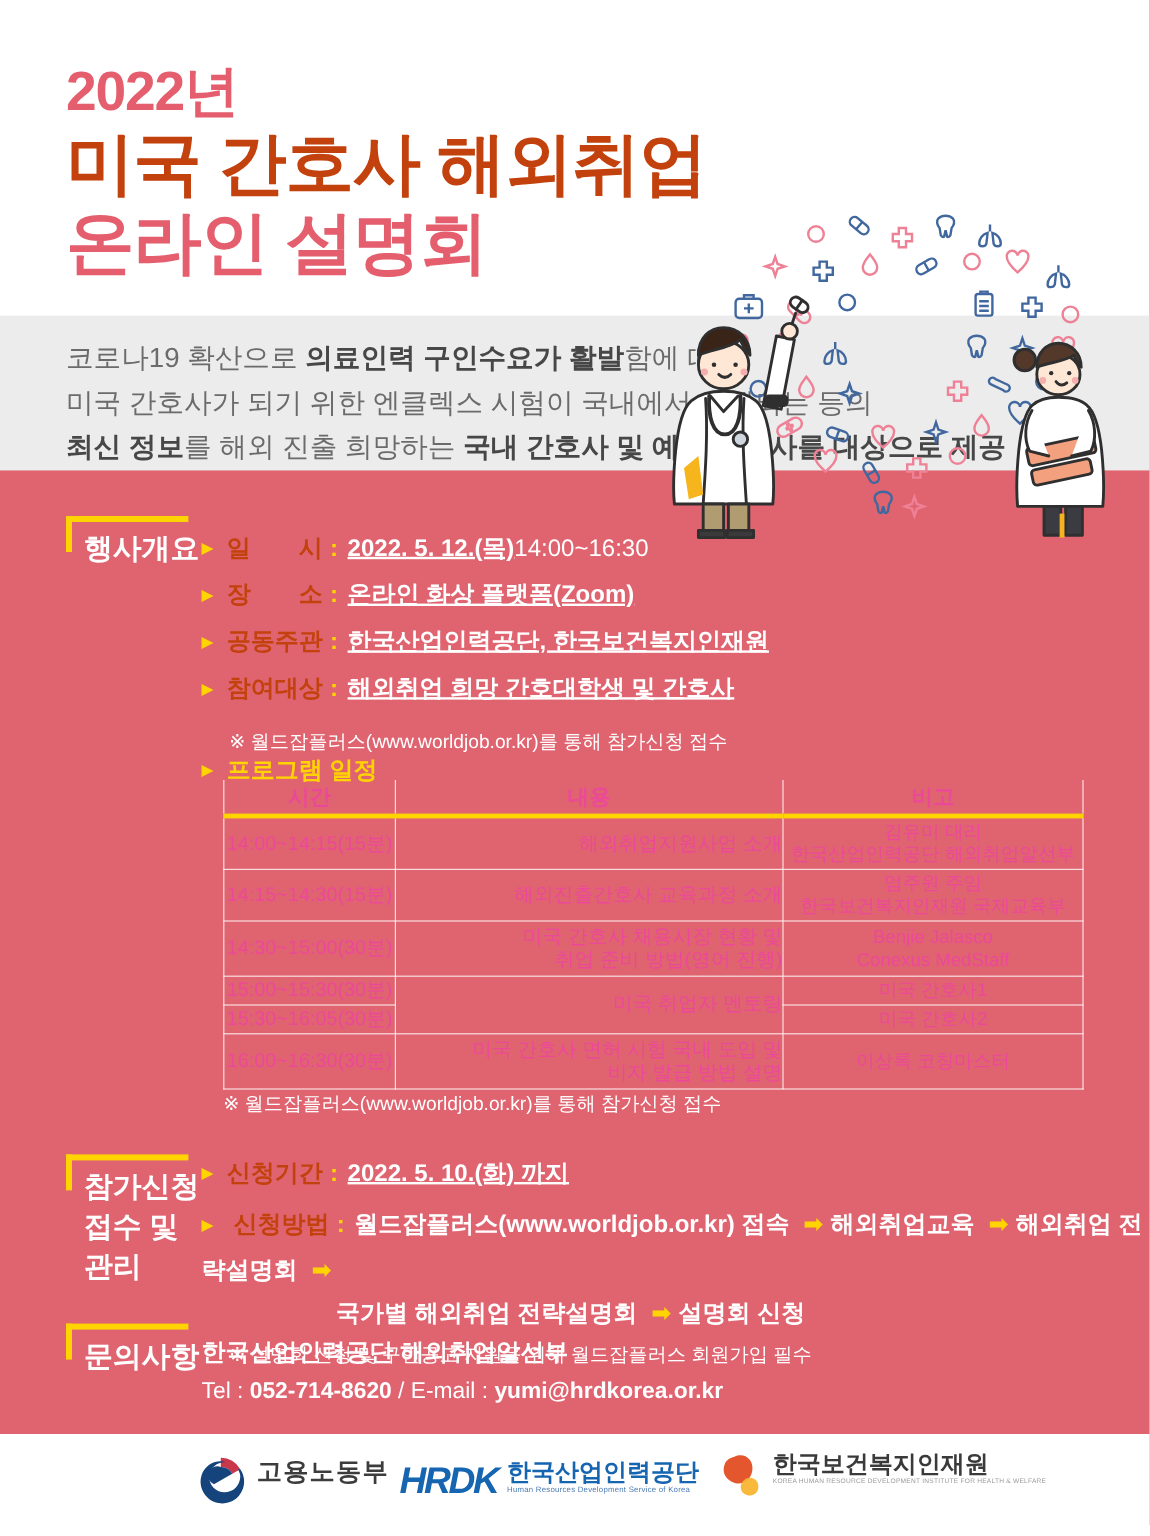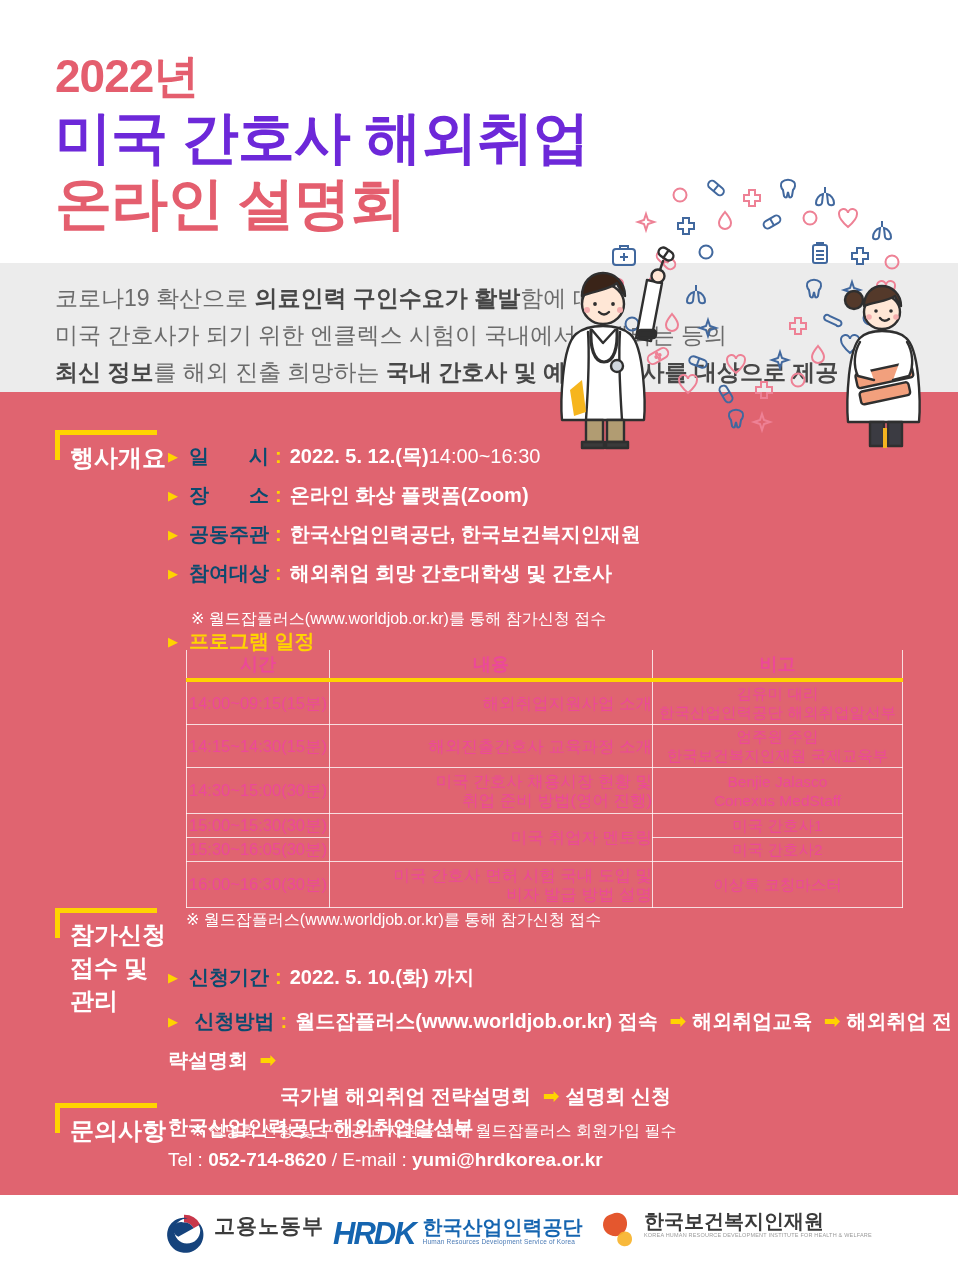--- a/index.html
+++ b/index.html
@@ -7,44 +7,44 @@
   .page { position:relative; width:958px; height:1280px; background:#ffffff; overflow:hidden; margin:0 auto; }
 
   
   .band-gray { position:absolute; left:0; top:263px; width:958px; height:129px; background:#ececec; }
   .band-pink { position:absolute; left:0; top:392px; width:958px; height:803px; background:#e06470; }
   .band-footer { position:absolute; left:0; top:1195px; width:958px; height:85px; background:#ffffff; }
 
   
   .title { position:absolute; left:55px; top:48px; z-index:3; font-weight:800; letter-spacing:-1px; }
   .t-year { display:block; font-size:46px; line-height:56px; color:#e45e6e; }
-  .t-main { display:block; font-size:57px; line-height:66px; color:#6d28d9; }
+  .t-main { display:block; font-size:57px; line-height:66px; color:#c2410c; }
   .t-sub  { display:block; font-size:57px; line-height:66px; color:#e45e6e; }
 
   
   .intro { position:absolute; left:55px; top:280px; z-index:1; font-size:23px; line-height:37px; color:#6b6b6b; }
   .intro b { color:#474747; }
 
   
   .illus { position:absolute; left:530px; top:170px; width:428px; height:280px; z-index:2; }
   .ic-p { stroke:#ee8195; fill:none; stroke-width:2; }
   .ic-b { stroke:#41689e; fill:none; stroke-width:2; }
 
   
   .sec { position:absolute; left:55px; z-index:3; }
   .sec .bar-h { position:absolute; top:0; left:0; height:5px; background:#ffd400; }
   .sec .bar-v { position:absolute; top:0; left:0; width:5px; height:30px; background:#ffd400; }
   .sec .sec-text { padding:11px 0 0 15px; color:#fff; font-size:24px; font-weight:800; line-height:33px; white-space:nowrap; }
 
   .content { position:absolute; left:168px; z-index:3; color:#fff; }
   .row-item { display:flex; align-items:baseline; height:39px; font-size:20px; white-space:nowrap; }
   .tri { color:#ffd400; font-size:13px; margin-right:11px; position:relative; top:-2px; }
-  .lab { color:#0c4a6e; font-weight:800; }
+  .lab { color:#c2410c; font-weight:800; }
   .colon { color:#ffd400; font-weight:800; padding:0 8px 0 6px; }
-  .val-b { font-weight:800; }
+  .val-b { font-weight:800;text-decoration:underline; }
   .notes { margin-top:6px; padding-left:23px; font-size:16px; line-height:28px; color:#ffffff; }
 
   .prog-label { position:absolute; left:168px; top:628px; z-index:3; display:flex; align-items:baseline; color:#ffd400; font-size:20px; font-weight:800; }
 
   
   .sched { position:absolute; left:186px; top:650px; z-index:3; width:716px; border-collapse:collapse; table-layout:fixed; color:#ec4899; }
   .sched col.c1 { width:143px; } .sched col.c2 { width:323px; } .sched col.c3 { width:250px; }
   .sched th { border:1.5px solid rgba(255,255,255,.78); border-top:none; border-bottom:4px solid #ffd400; font-size:18px; font-weight:800; height:30px; }
   .sched td { border:1.5px solid rgba(255,255,255,.78); font-size:16.5px; line-height:19px; padding:2px 0; }
   .sched td.time { text-align:center; }
@@ -294,21 +294,21 @@
         <col class="c2">
         <col class="c3">
       </colgroup>
     <tbody>
         <tr>
       <th>시간</th>
       <th>내용</th>
       <th>비고</th>
     </tr>
     <tr class="h2">
-      <td class="time">14:00~09:15(15분)</td>
+      <td class="time">14:00~14:15(15분)</td>
       <td class="cont">해외취업지원사업 소개</td>
       <td class="note">
             <div>김유미 대리</div>
             <div>한국산업인력공단 해외취업알선부</div>
           </td>
     </tr>
     <tr class="h2">
       <td class="time">14:15~14:30(15분)</td>
       <td class="cont">해외진출간호사 교육과정 소개</td>
       <td class="note">
@@ -342,21 +342,21 @@
             <div>미국 간호사 면허 시험  국내 도입 및</div>
             <div>비자 발급 방법 설명</div>
           </td>
       <td class="note">이상록 코칭마스터</td>
     </tr>
   </tbody>
     </table>
 
   <div class="tbl-note">※ 월드잡플러스(www.worldjob.or.kr)를 통해 참가신청 접수</div>
 
-  <div class="sec" style="top:908px;font-family:Liberation Serif, serif;">
+  <div class="sec" style="top:962px;">
     <div class="bar-h" style="width:102px;"></div>
     <div class="bar-v"></div>
     <div class="sec-text">
       <div>참가신청</div>
       <div>접수 및</div>
       <div>관리</div>
     </div>
   </div>
 
   <div class="content apply-items">

